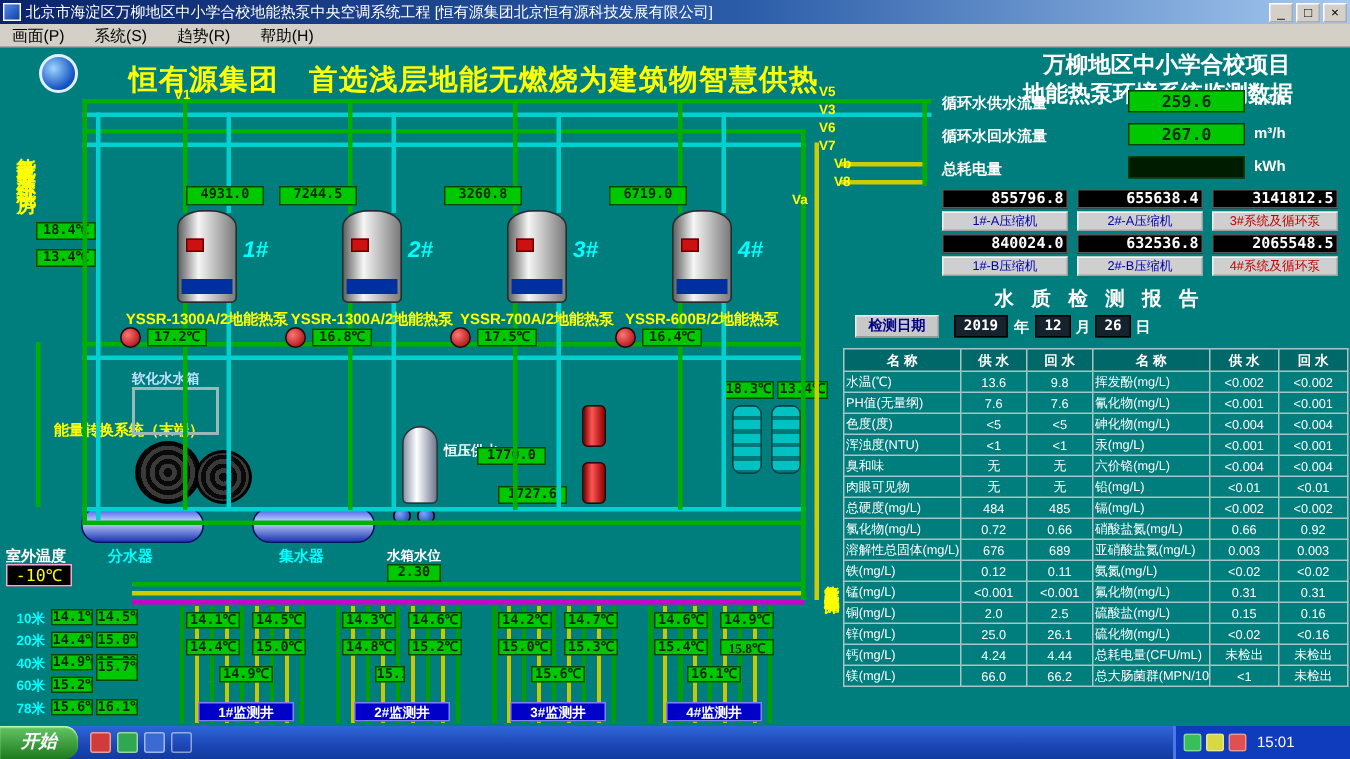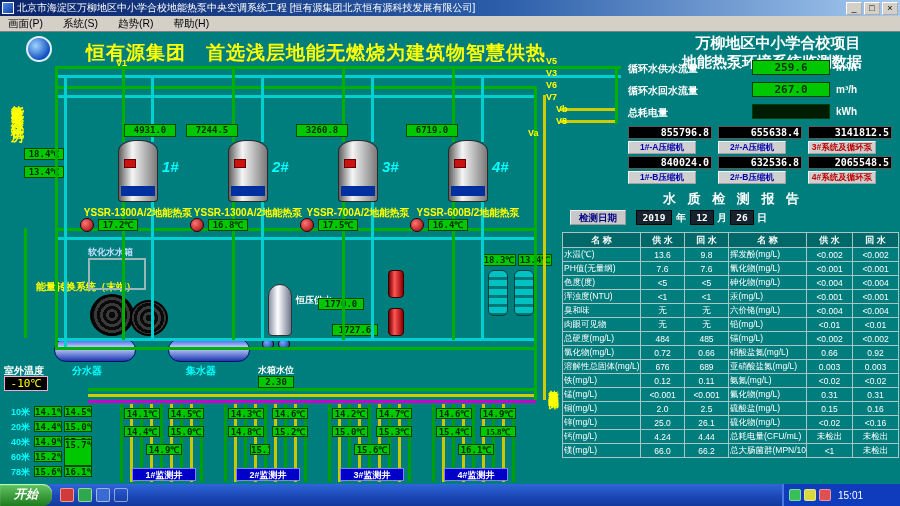--- a/index.html
+++ b/index.html
@@ -51,22 +51,22 @@
   .depthlbl{position:absolute;color:#00ffff;font-size:9px;font-weight:bold;text-align:right}
 
   
   .mlabel{position:absolute;color:#fff;font-weight:bold;font-size:10px;white-space:nowrap}
   .mdisp{position:absolute;width:78px;height:15px;background:#00c800;color:#003000;border:1px solid #004000;
     font-family:"DejaVu Sans Mono",monospace;font-weight:bold;font-size:11px;line-height:14px;text-align:center}
   .mdisp.dark{background:#001c00;color:#0c4a0c}
   .munit{position:absolute;color:#fff;font-weight:bold;font-size:10px}
   .counter{position:absolute;width:84px;height:13px;background:#000;color:#fff;border:1px solid #5a5a5a;
     font-family:"DejaVu Sans Mono",monospace;font-weight:bold;font-size:10px;line-height:12px;text-align:right;padding-right:2px}
-  .clabel{position:absolute;width:68px;height:13px;background:#cfcfcf;border:1px outset #f5f5f5;
-    color:#0000b0;font-size:8.5px;font-weight:bold;text-align:center;line-height:11px}
+  .clabel{position:absolute;width:84px;height:13px;background:#cfcfcf;border:1px outset #f5f5f5;
+    color:#0000b0;font-size:8.5px;font-weight:normal;text-align:center;line-height:11px}
   .clabel.red{color:#c00000}
 
   
   .wqtitle{position:absolute;color:#fff;font-weight:bold;font-size:13px;letter-spacing:4px;text-align:center;white-space:nowrap}
   .raised{position:absolute;background:#c8c8c8;border:1px outset #eee;color:#000080;
     font-size:9.5px;font-weight:bold;text-align:center;line-height:13px}
   .dateBox{position:absolute;height:15px;background:#16222e;border:1px solid #000;color:#fff;
     font-family:"DejaVu Sans Mono",monospace;font-weight:bold;font-size:9.5px;text-align:center;line-height:14px}
   .dunit{position:absolute;color:#fff;font-weight:bold;font-size:10px}
   .wq{position:absolute;left:562px;top:200px;width:336px;border-collapse:collapse;table-layout:fixed}
@@ -262,21 +262,21 @@
     <div class="chip" style="left: 34px; top: 374px; width: 28px; height: 11px;">14.1℃</div>
     <div class="chip" style="left: 64px; top: 374px; width: 28px; height: 11px;">14.5℃</div>
     <div class="depthlbl" style="left: 4px; top: 389px; width: 26px; height: 11px;">20米</div>
     <div class="chip" style="left: 34px; top: 389px; width: 28px; height: 11px;">14.4℃</div>
     <div class="chip" style="left: 64px; top: 389px; width: 28px; height: 11px;">15.0℃</div>
     <div class="depthlbl" style="left: 4px; top: 404px; width: 26px; height: 11px;">40米</div>
     <div class="chip" style="left: 34px; top: 404px; width: 28px; height: 11px;">14.9℃</div>
     <div class="chip" style="left: 64px; top: 404px; width: 28px; height: 11px;">15.3℃</div>
     <div class="depthlbl" style="left: 4px; top: 419px; width: 26px; height: 11px;">60米</div>
     <div class="chip" style="left: 34px; top: 419px; width: 28px; height: 11px;">15.2℃</div>
-    <div class="chip" style="left: 64px; top: 407px; width: 28px; height: 27px;">15.7℃</div>
+    <div class="chip" style="left: 64px; top: 407px; width: 28px; height: 15px;">15.7℃</div>
     <div class="depthlbl" style="left: 4px; top: 434px; width: 26px; height: 11px;">78米</div>
     <div class="chip" style="left: 34px; top: 434px; width: 28px; height: 11px;">15.6℃</div>
     <div class="chip" style="left: 64px; top: 434px; width: 28px; height: 11px;">16.1℃</div>
     <div class="wellpipes" style="left: 120px; top: 372px; width: 88px; height: 78px;"></div>
     <div class="chip" style="left: 124px; top: 376px; width: 36px; height: 11px;">14.1℃</div>
     <div class="chip" style="left: 168px; top: 376px; width: 36px; height: 11px;">14.5℃</div>
     <div class="chip" style="left: 124px; top: 394px; width: 36px; height: 11px;">14.4℃</div>
     <div class="chip" style="left: 168px; top: 394px; width: 36px; height: 11px;">15.0℃</div>
     <div class="chip" style="left: 146px; top: 412px; width: 36px; height: 11px;">14.9℃</div>
     <div class="wellLabel" style="left: 132px; top: 436px; width: 64px; height: 13px;">1#监测井</div>

